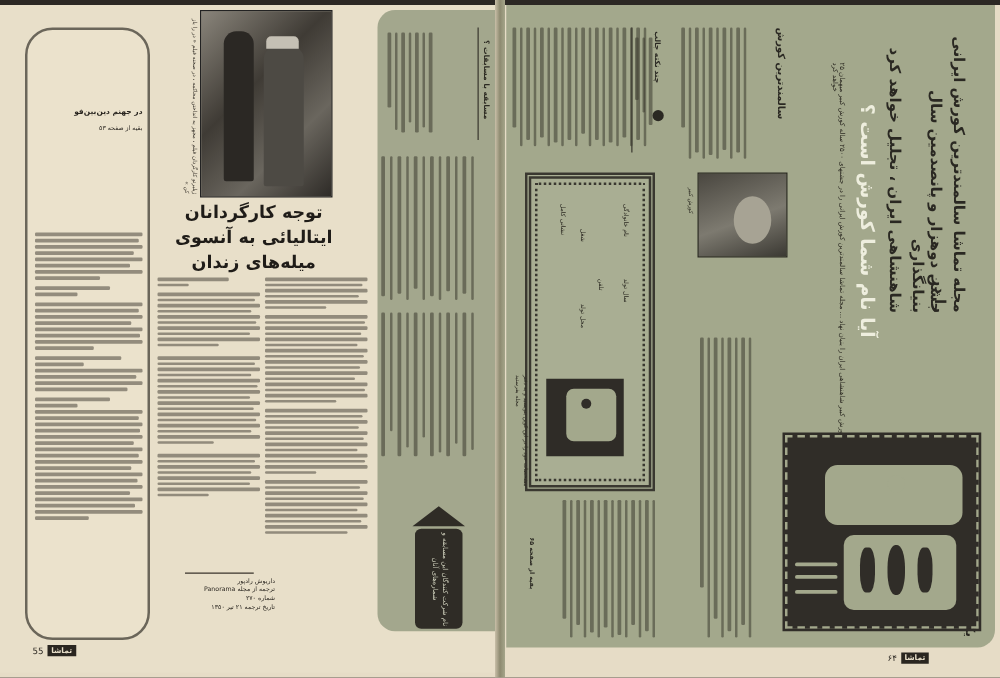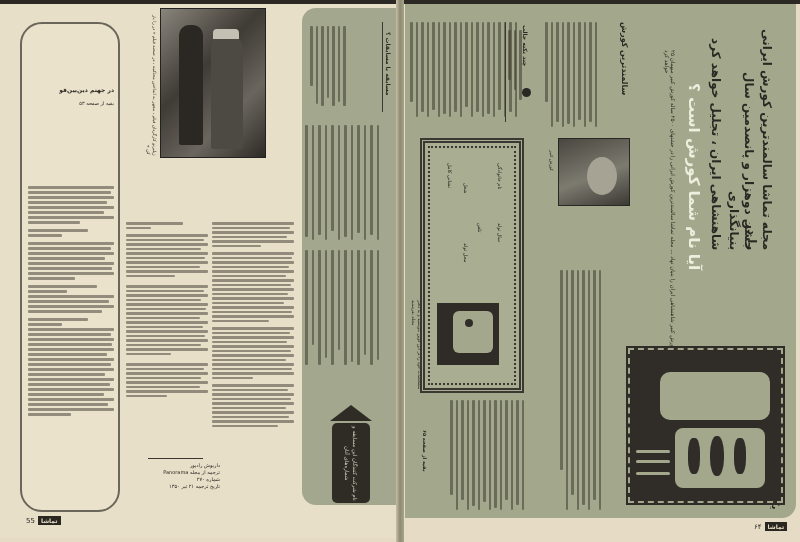--- a/index.html
+++ b/index.html
@@ -114,20 +114,21 @@
     </div>
   </div>
 
   <div class="photo-caption rtl">ژیلبرتو کارگردان فیلم ، مجهز به انداختن محاکمه ، در صحنه فیلم « در را باز کن »</div>
   <div class="photo">
     <div class="p1"></div>
     <div class="p2"></div>
     <div class="hat"></div>
   </div>
 
+  <div class="headline">توجه کارگردانان ایتالیائی به آنسوی میله‌های زندان</div>
 
   <div class="articlecol textlines" style="left:212px">
     <div class="tl" style="width:100%"></div>
       <div class="tl" style="width:95%"></div>
       <div class="tl" style="width:100%"></div>
       <div class="tl" style="width:92%"></div>
       <div class="tl" style="width:100%"></div>
       <div class="tl" style="width:60%"></div>
     <div class="tl" style="width:100%;margin-top:3px"></div>
       <div class="tl" style="width:97%"></div>
@@ -375,17 +376,17 @@
     <div class="dot" style="left:80px;top:30px;width:14px;height:14px;background:#a3a88c"></div>
     <div class="shapeA" style="left:45px;top:78px;width:90px;height:60px;border-radius:8px"></div>
     <div class="dot" style="left:58px;top:88px;width:12px;height:36px;border-radius:40%"></div>
     <div class="dot" style="left:80px;top:86px;width:14px;height:40px;border-radius:45%"></div>
     <div class="dot" style="left:104px;top:88px;width:12px;height:36px;border-radius:40%"></div>
     <div class="shapeA" style="left:6px;top:100px;width:34px;height:3px"></div>
     <div class="shapeA" style="left:6px;top:110px;width:34px;height:3px"></div>
     <div class="shapeA" style="left:6px;top:122px;width:34px;height:3px"></div>
   </div>
 
-  <div class="pagenum" style="left:754px;top:522px">
+  <div class="pagenum" style="left:710px;top:522px">
     <span>۶۴</span>
     <span class="logo">تماشا</span>
   </div>
 </div>
 
 </body></html>

